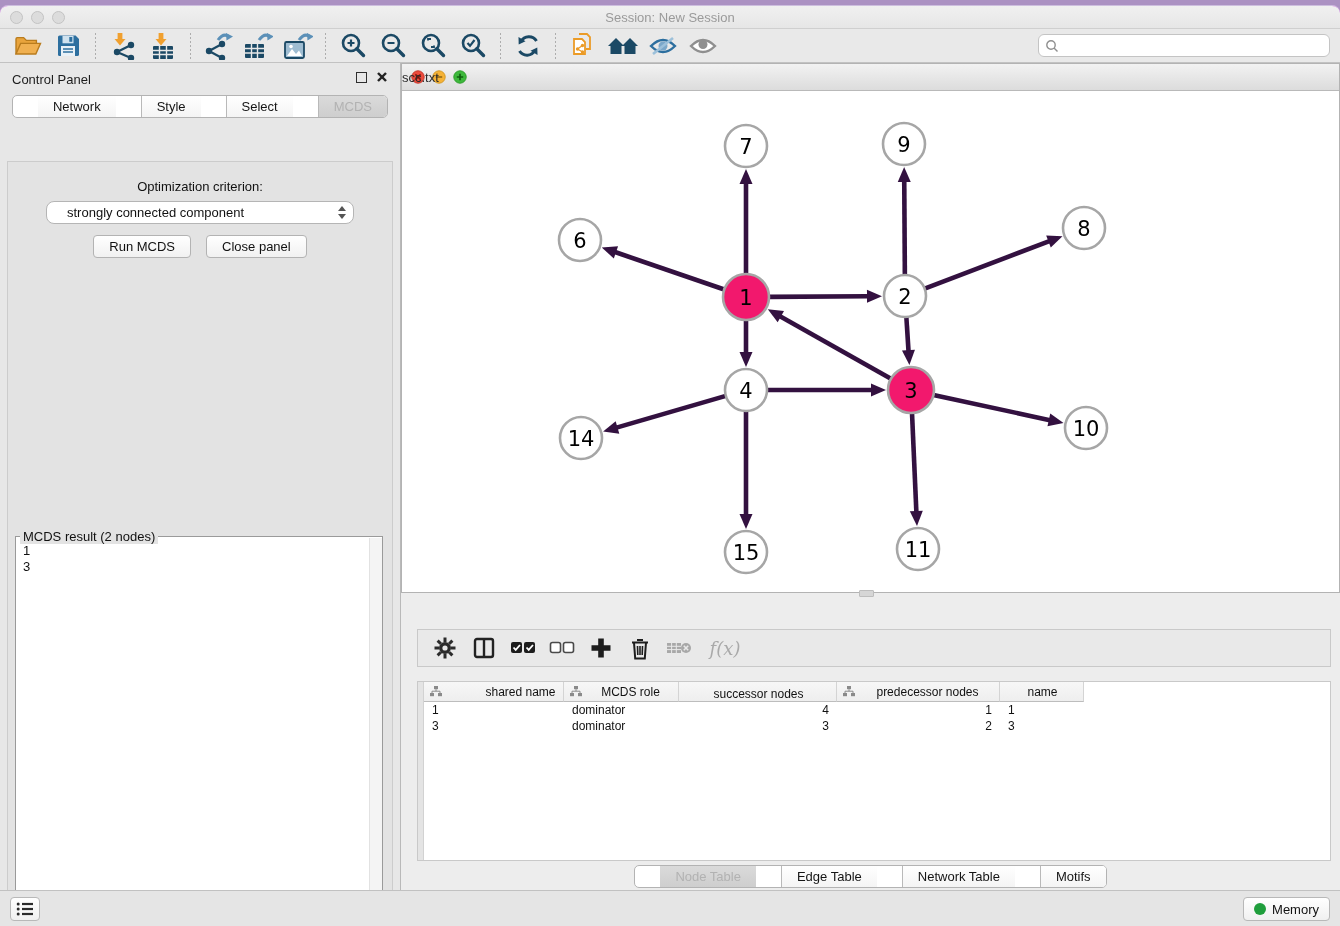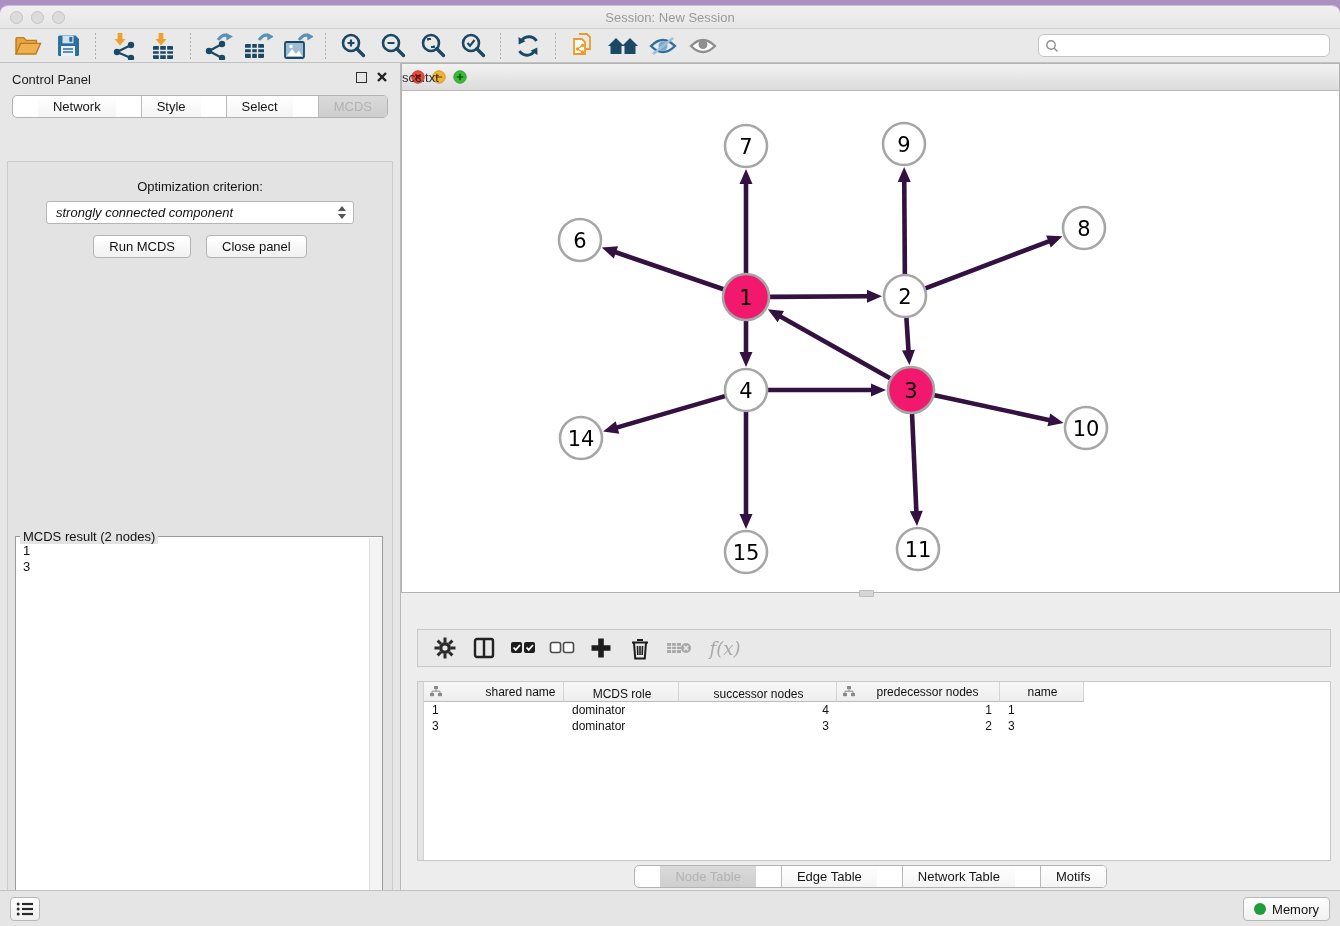--- a/index.html
+++ b/index.html
@@ -57,22 +57,22 @@
   .seg{ padding:3px 15px; font-size:13px; color:#151515; background:linear-gradient(#ffffff,#f4f4f4); border-left:1px solid #b9b9b9; white-space:nowrap;margin-left:25px; }
   .seg:first-child{ border-left:none; }
   .seg.selected{ background:linear-gradient(#dadada,#cecece); color:#b2b2b2; }
   .cp-content{
     position:absolute; left:7px; right:7px; top:58px; height:757px;
     background:#e3e3e3; border:1px solid #cccccc;margin-top:40px;
   }
   .opt-label{ text-align:center; margin-top:17px; font-size:13px; color:#111; }
   .dropdown{
     position:relative; margin:7px auto 0; width:308px; height:23px;
-    background:#fff; border:1px solid #b5b5b5; border-radius:3px;
-    font-size:13px; color:#111; display:flex; align-items:center; padding:0 24px 0 9px;font-style:italic;
+    background:#fff; border:1px solid #b5b5b5; border-radius:8px;
+    font-size:13px; color:#111; display:flex; align-items:center; padding:0 24px 0 20px;
   }
   .dropdown .stepper{ position:absolute; right:7px; top:4px; display:flex; flex-direction:column; gap:3px; }
   .dropdown .stepper i{ display:block; width:0; height:0; border-left:4px solid transparent; border-right:4px solid transparent; }
   .dropdown .stepper i.up{ border-bottom:5px solid #555; }
   .dropdown .stepper i.down{ border-top:5px solid #555; }
   .btn-row{ display:flex; justify-content:center; gap:15px; margin-top:11px; }
   .mac-btn{
     font-family:"Liberation Sans",sans-serif;
     font-size:13px; color:#111; padding:3px 15px; height:23px;
     background:linear-gradient(#ffffff,#f1f1f1);
@@ -511,21 +511,21 @@
           <div class="dt-header" id="table-header">
               <div class="dt-hcell" style="width: 140px; gap: 40px;">
                 <svg width="12" height="11" viewBox="0 0 12 11">
                   <rect x="4" y="0" width="4" height="3.2" fill="#8a8a8a"></rect>
                   <rect x="0" y="7" width="4" height="3.2" fill="#8a8a8a"></rect>
                   <rect x="8" y="7" width="4" height="3.2" fill="#8a8a8a"></rect>
                   <path d="M6 3.2 v2 M2 7 v-1.8 h8 V7" fill="none" stroke="#8a8a8a" stroke-width="1"></path>
                 </svg>
                 <span class="lbl">shared name</span>
               </div>
-              <div class="dt-hcell" style="width: 115px; flex-direction: column;">
+              <div class="dt-hcell" style="width: 115px;">
                 <svg width="12" height="11" viewBox="0 0 12 11">
                   <rect x="4" y="0" width="4" height="3.2" fill="#8a8a8a"></rect>
                   <rect x="0" y="7" width="4" height="3.2" fill="#8a8a8a"></rect>
                   <rect x="8" y="7" width="4" height="3.2" fill="#8a8a8a"></rect>
                   <path d="M6 3.2 v2 M2 7 v-1.8 h8 V7" fill="none" stroke="#8a8a8a" stroke-width="1"></path>
                 </svg>
                 <span class="lbl">MCDS role</span>
               </div>
               <div class="dt-hcell" style="width: 158px; flex-direction: column;">
                 <svg width="12" height="11" viewBox="0 0 12 11">

